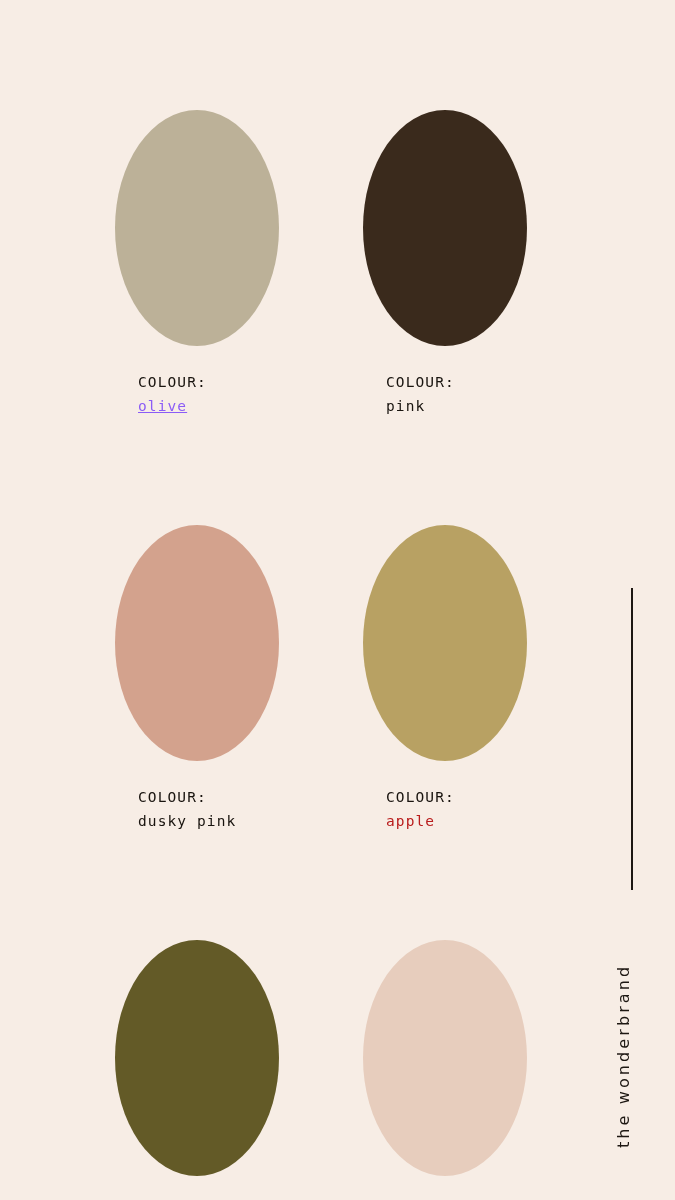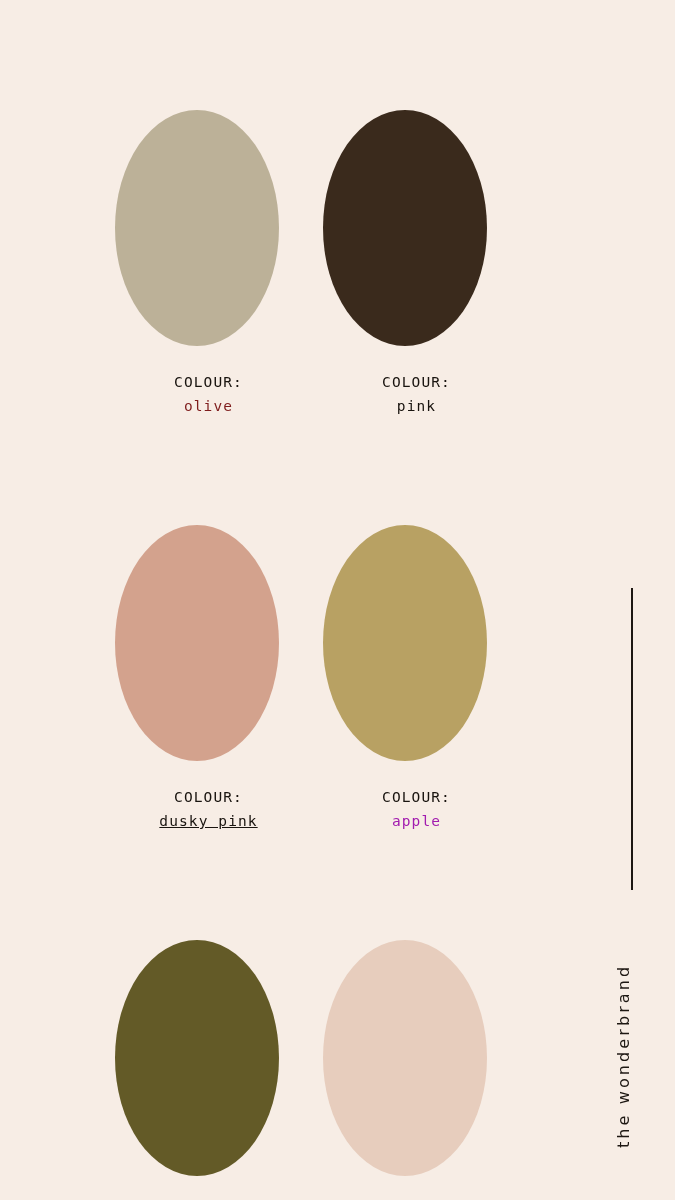--- a/index.html
+++ b/index.html
@@ -24,23 +24,22 @@
   
   .swatch-grid {
     position: absolute;
     left: 115px;
     top: 110px;
     width: 412px;
   }
 
   .swatch-row {
     display: flex;
-    gap: 44px;
+    gap: 84px;
     margin-bottom: 107px;
-    text-align: center;
   }
   .swatch-row:last-child { margin-bottom: 0; }
 
   .swatch-cell {
     width: 164px;
   }
 
   .swatch-chip {
     width: 164px;
     height: 236px;
@@ -106,45 +105,45 @@
 
 <div id="palette-page" style="background: rgb(247, 237, 229);">
 
   <div class="swatch-grid">
 
     <div class="swatch-row">
       <div class="swatch-cell">
         <div class="swatch-chip" style="background-color: rgb(188, 177, 152);"></div>
         <div class="swatch-caption">
           <span class="caption-line caption-key" style="color: rgb(25, 20, 15);">COLOUR:</span>
-          <span class="caption-line caption-value" style="color: #7f1d1d;">olive</span>
+          <span class="caption-line caption-value" style="color: #8b5cf6; text-decoration: underline;">olive</span>
         </div>
       </div>
       <div class="swatch-cell">
         <div class="swatch-chip" style="background-color: rgb(58, 42, 28);"></div>
         <div class="swatch-caption">
           <span class="caption-line caption-key" style="color: rgb(25, 20, 15);">COLOUR:</span>
           <span class="caption-line caption-value" style="color: rgb(25, 20, 15);">pink</span>
         </div>
       </div>
     </div>
 
     <div class="swatch-row">
       <div class="swatch-cell">
         <div class="swatch-chip" style="background-color: rgb(211, 162, 141);"></div>
         <div class="swatch-caption">
           <span class="caption-line caption-key" style="color: rgb(25, 20, 15);">COLOUR:</span>
-          <span class="caption-line caption-value" style="color: rgb(25, 20, 15); text-decoration: underline;">dusky pink</span>
+          <span class="caption-line caption-value" style="color: rgb(25, 20, 15);">dusky pink</span>
         </div>
       </div>
       <div class="swatch-cell">
         <div class="swatch-chip" style="background-color: rgb(184, 161, 99);"></div>
         <div class="swatch-caption">
           <span class="caption-line caption-key" style="color: rgb(25, 20, 15);">COLOUR:</span>
-          <span class="caption-line caption-value" style="color: #a21caf;">apple</span>
+          <span class="caption-line caption-value" style="color: #b91c1c;">apple</span>
         </div>
       </div>
     </div>
 
     <div class="swatch-row">
       <div class="swatch-cell">
         <div class="swatch-chip" style="background-color: rgb(99, 90, 39);"></div>
 
       </div>
       <div class="swatch-cell">

